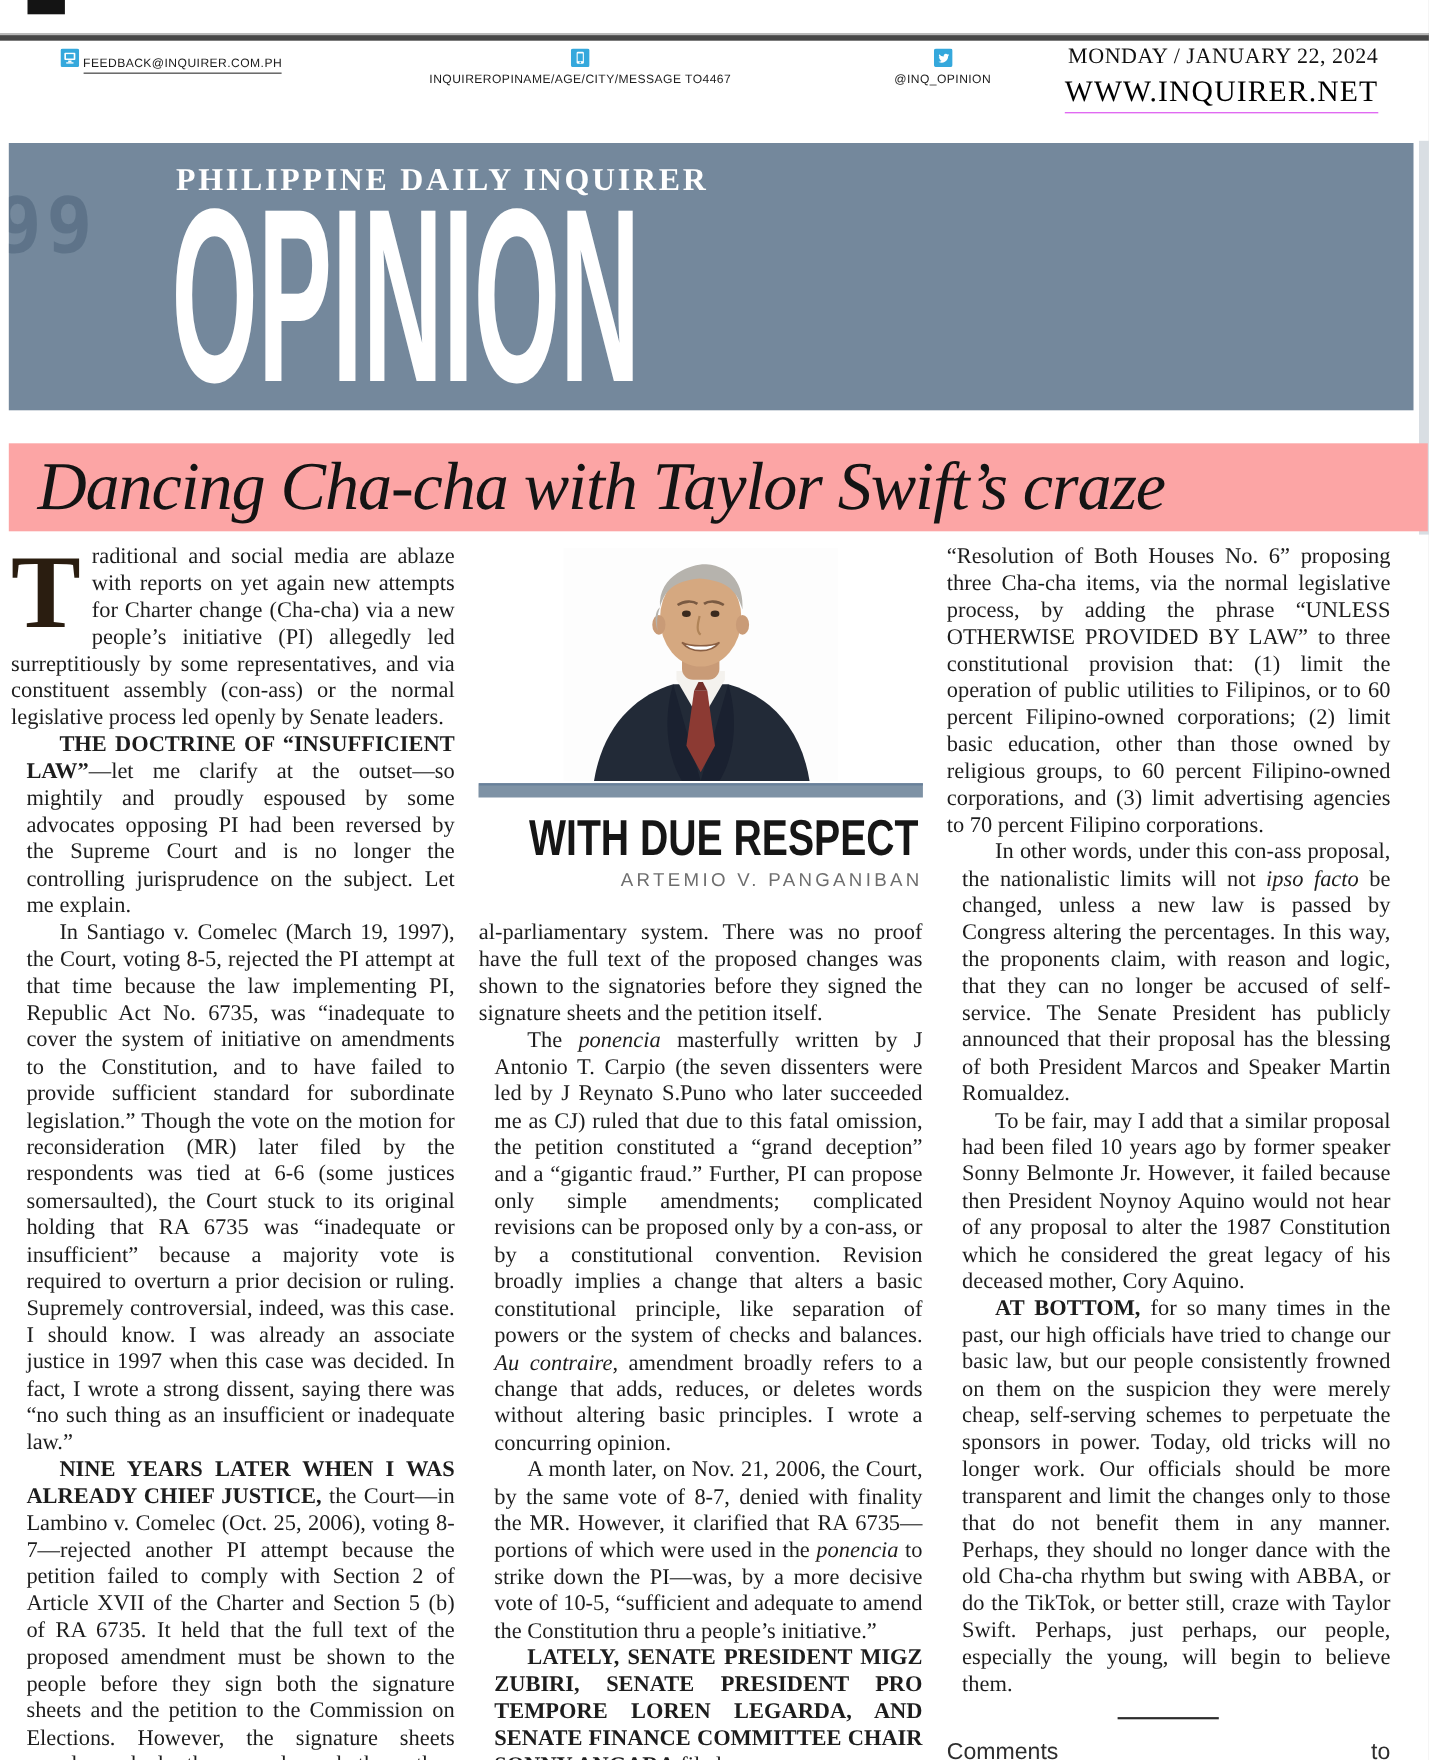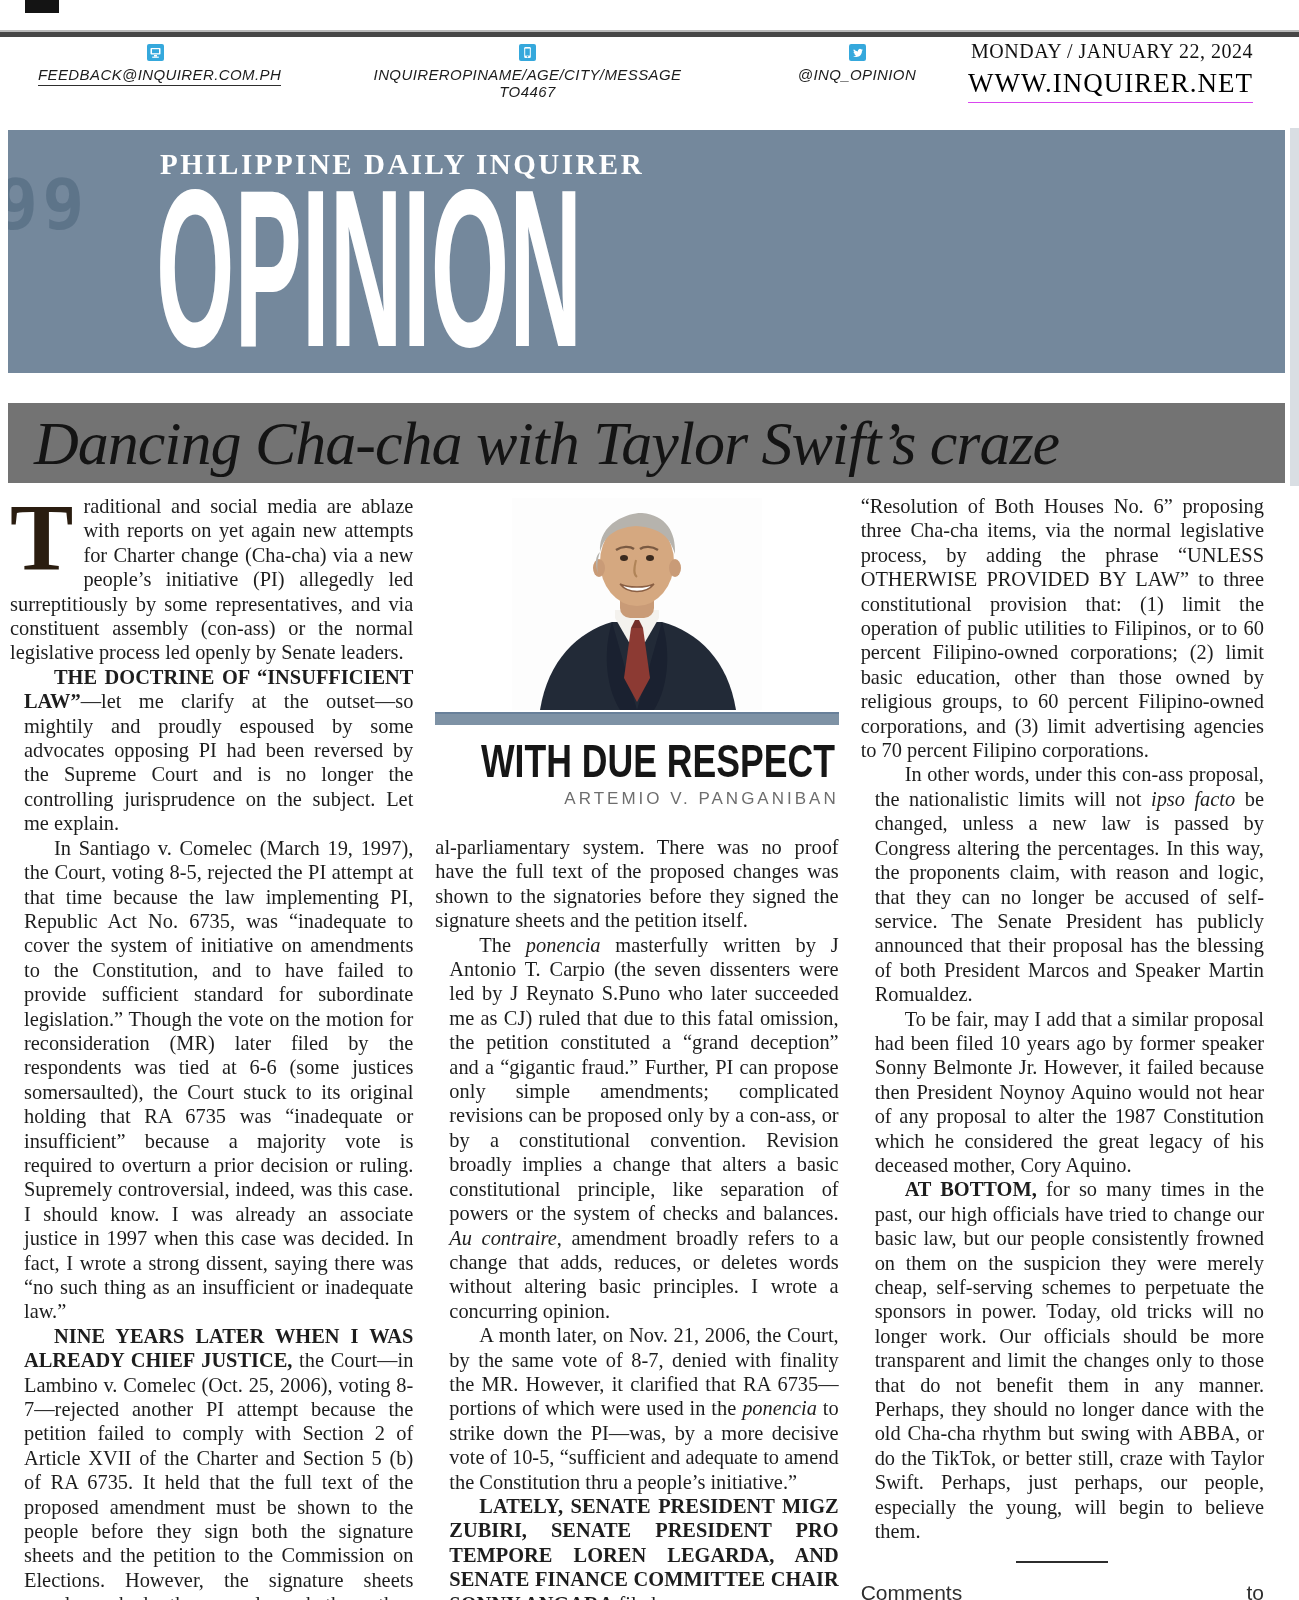--- a/index.html
+++ b/index.html
@@ -5,43 +5,43 @@
   html,body{margin:0;padding:0;background:#9a9a9a;}
   #page{position:relative;width:1299px;height:1600px;background:#ffffff;overflow:hidden;
         font-family:"Liberation Serif",serif;}
 
   
   .topmark{position:absolute;left:25px;top:0;width:34px;height:13px;background:#141414;}
   .toprule{position:absolute;left:0;top:30px;width:100%;height:5px;background:#474747;
            border-top:2px solid #b9b9b9;}
   .contact{position:absolute;top:44px;text-align:center;}
   .contact .ic{display:inline-block;width:17px;height:17px;margin-bottom:5px;}
-  .contact .lbl{display:block;font-family:"Liberation Sans",sans-serif;font-size:15px;
-                letter-spacing:.4px;color:#1c1c1c;font-style:italic;}
+  .contact .lbl{display:block;font-family:"Liberation Sans",sans-serif;font-size:11px;
+                letter-spacing:.4px;color:#1c1c1c;}
   .contact .lbl.link{display:inline-block;border-bottom:1.5px solid #2e2e2e;padding-bottom:2px;}
   .c0{left:38px;width:235px;}
   .c1{left:355px;width:345px;}
   .c2{left:773px;width:168px;}
   .dateblock{position:absolute;right:46px;top:40px;text-align:right;}
   .date{font-size:20px;letter-spacing:.5px;color:#101010;}
   .site{display:inline-block;margin-top:5px;font-size:27px;letter-spacing:1px;color:#000000;
         border-bottom:1px solid #d946ef;padding-bottom:3px;}
 
   
   .banner{position:absolute;left:8px;top:130px;width:1277px;height:243px;background:#74889c;overflow:hidden;}
   .pub{position:absolute;left:152px;top:18px;font-size:29px;font-weight:bold;letter-spacing:2.5px;
        color:#ffffff;}
   .opinion-wrap{position:absolute;left:146px;top:50px;}
   .wm{position:absolute;font-family:"DejaVu Sans Mono",monospace;font-weight:bold;color:#1f3c55;}
   .wm-right{left:600px;top:-4px;font-size:84px;letter-spacing:12px;opacity:.22;}
   .wm-left{left:-12px;top:34px;font-size:70px;letter-spacing:4px;opacity:.26;}
   .edge{position:absolute;right:0;top:128px;width:9px;height:358px;background:#d9dee3;}
 
   
-  .headline-strip{position:absolute;left:8px;top:403px;width:1277px;height:80px;background:#737373;}
+  .headline-strip{position:absolute;left:8px;top:403px;width:1277px;height:80px;background:#fca5a5;padding-left:13px;}
   .headline{position:absolute;left:26px;top:0;line-height:80px;white-space:nowrap;
             font-style:italic;font-size:62px;letter-spacing:-1px;color:#141414;}
 
   
   .body{position:absolute;left:10px;top:494px;width:1254px;display:flex;gap:22px;}
   .col{flex:1;min-width:0;}
   .col-text p.para{margin:0;text-align:justify;font-size:20.4px;line-height:24.4px;color:#1d1d1d;}
   .col-text p.ind{text-indent:30px;margin-left:14px;}
   .col-text b{font-weight:bold;}
   .col-text i{font-style:italic;}

